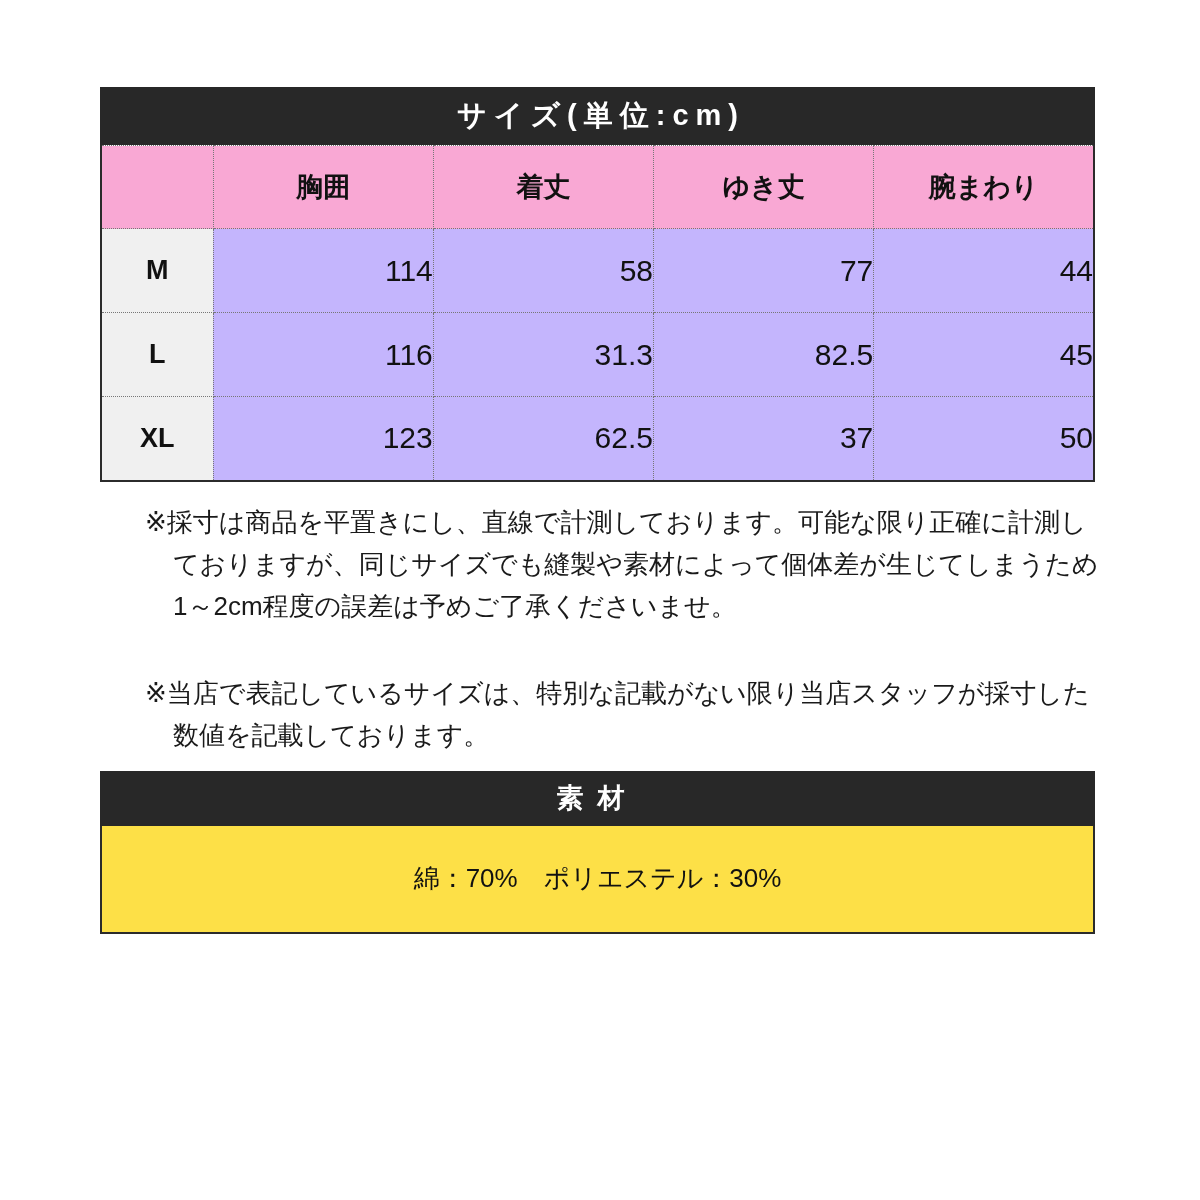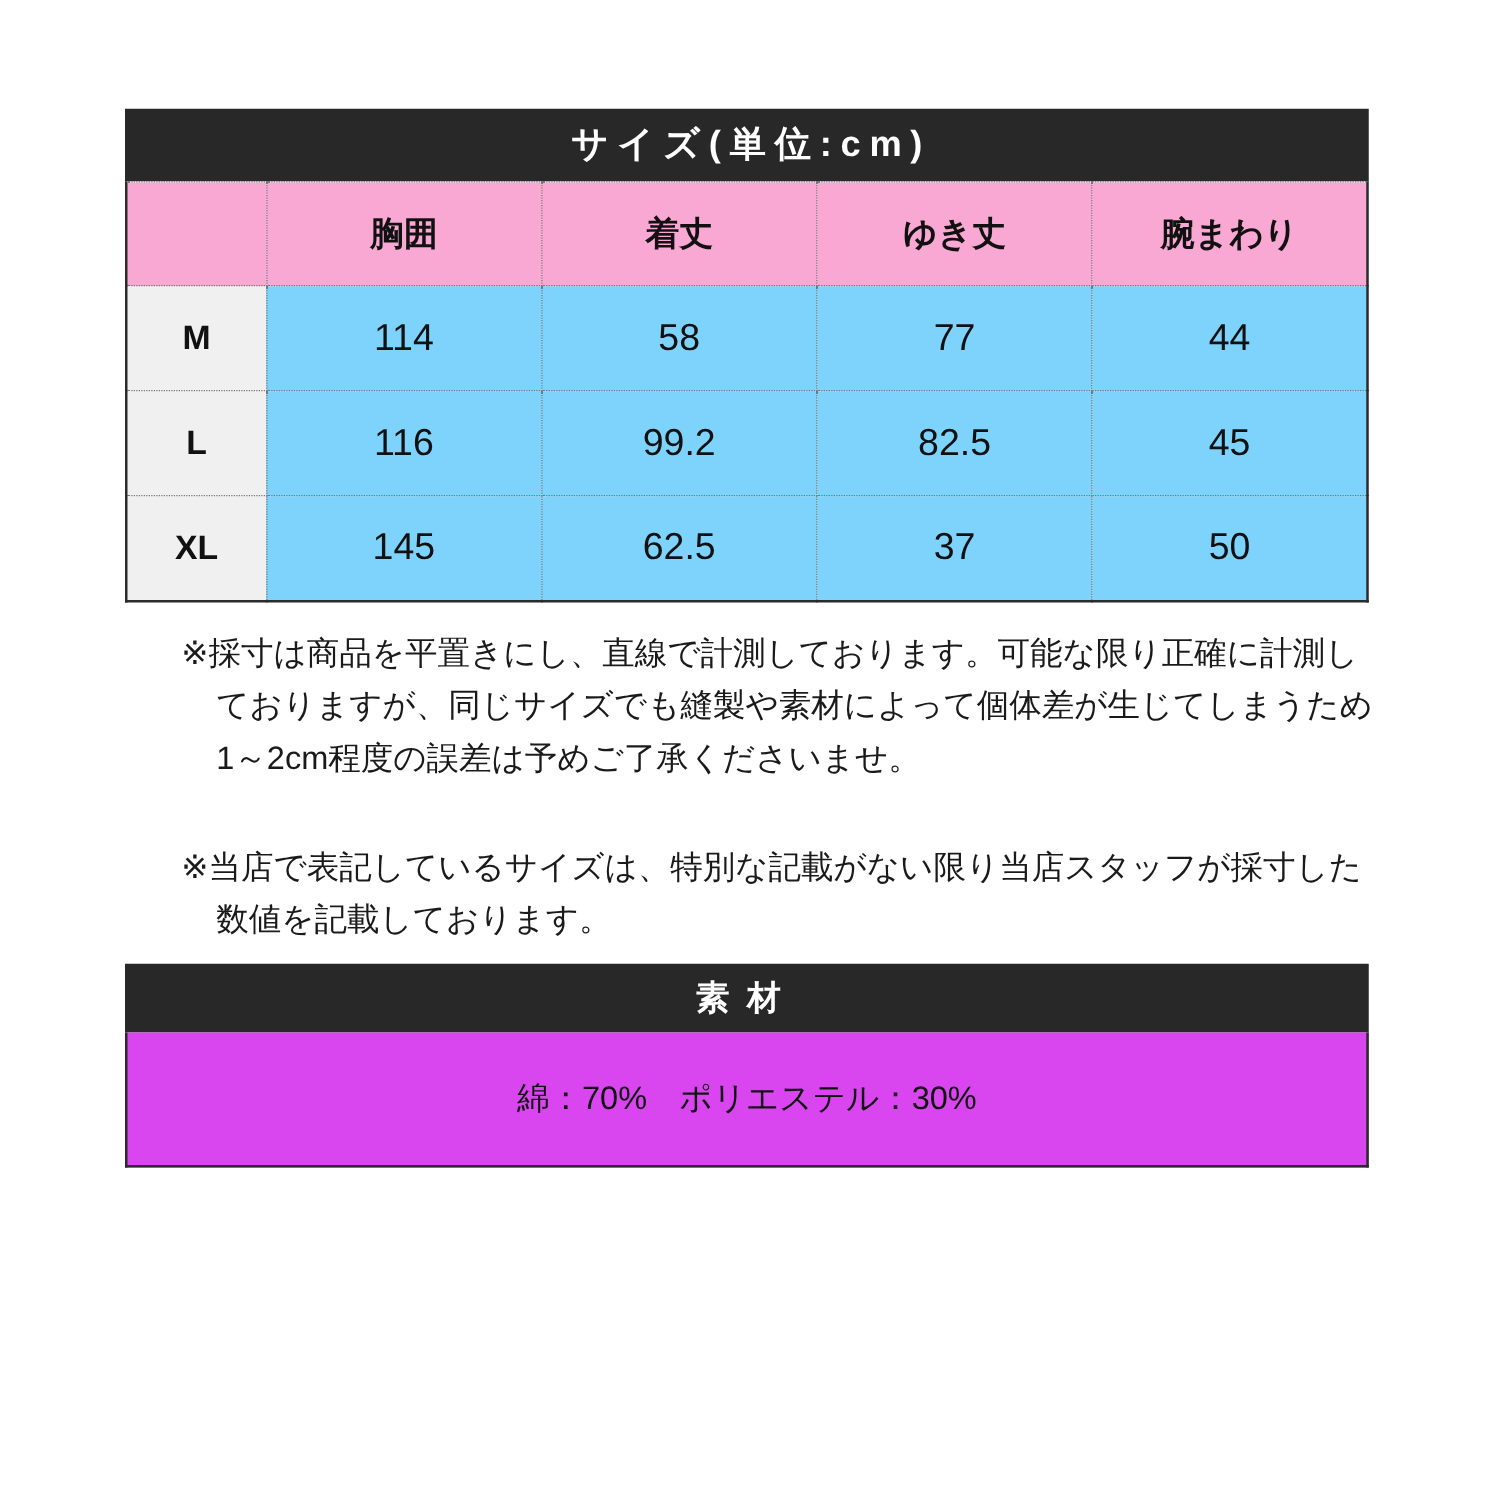--- a/index.html
+++ b/index.html
@@ -65,41 +65,42 @@
     font-size: 27px;
     font-weight: bold;
   }
   table.size-table tbody tr { height: 84px; }
   table.size-table tbody th {
     background: #f0f0f0;
     font-size: 27px;
     font-weight: bold;
   }
   table.size-table tbody td {
-    background: #7dd3fc;
+    background: #c4b5fd;
     font-size: 30px;
     font-weight: normal;
+    text-align: right;
   }
   .note {
     margin: 12px;
     width: 995px;
     padding-left: 61px;
     text-indent: -28px;
     font-size: 26px;
     line-height: 42px;
     color: #1a1a1a;
   }
   .note-1 { margin-top: 19px; }
   .note-2 { margin-top: 45px; }
   .material-section { margin-top: 15px; }
   .care-section { margin-top: 24px; }
   .box {
     border: 2px solid #2b2b2b;
     border-top: none;
-    background: #d946ef;
+    background: #fde047;
   }
   .material-box {
     height: 108px;
     display: flex;
     align-items: center;
     justify-content: center;
     font-size: 26px;
   }
   .care-box {
     height: 106px;
@@ -142,27 +143,27 @@
           <tr>
             <th>M</th>
             <td>114</td>
             <td>58</td>
             <td>77</td>
             <td>44</td>
           </tr>
           <tr>
             <th>L</th>
             <td>116</td>
-            <td>99.2</td>
+            <td>31.3</td>
             <td>82.5</td>
             <td>45</td>
           </tr>
           <tr>
             <th>XL</th>
-            <td>145</td>
+            <td>123</td>
             <td>62.5</td>
             <td>37</td>
             <td>50</td>
           </tr>
         </tbody>
       </table>
     </section>
 
     <p class="note note-1">※採寸は商品を平置きにし、直線で計測しております。可能な限り正確に計測しておりますが、同じサイズでも縫製や素材によって個体差が生じてしまうため1～2cm程度の誤差は予めご了承くださいませ。</p>
     <p class="note note-2">※当店で表記しているサイズは、特別な記載がない限り当店スタッフが採寸した数値を記載しております。</p>

